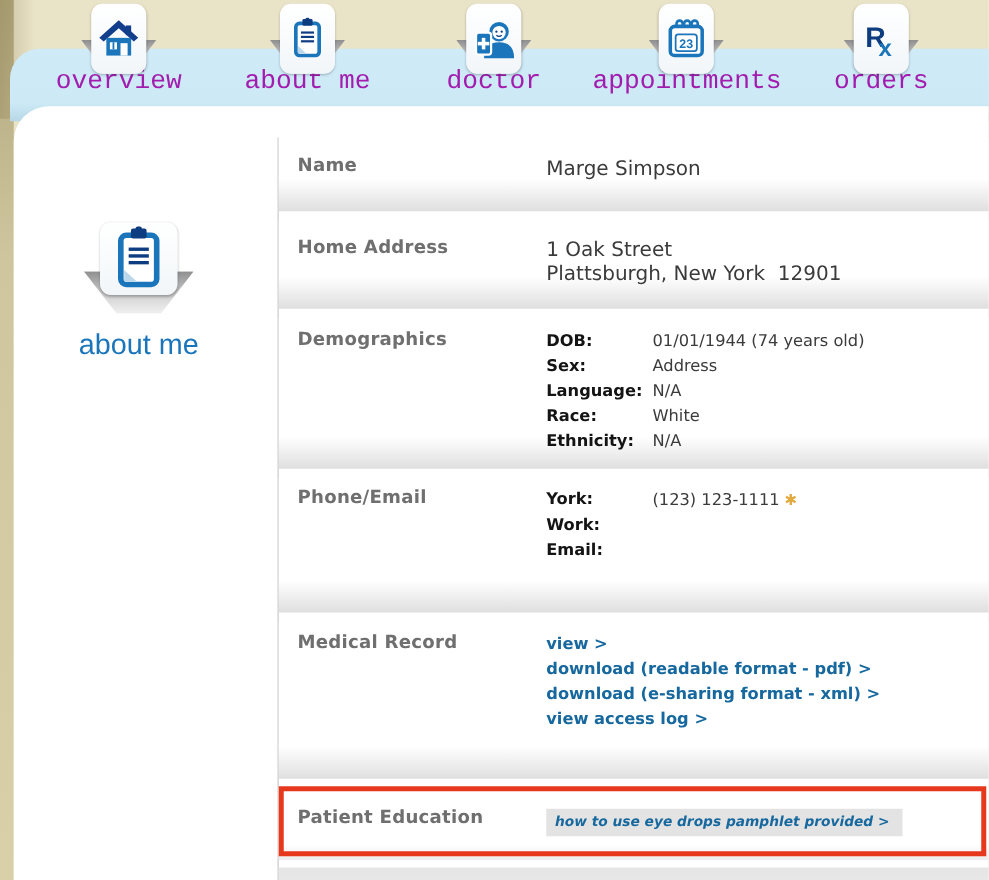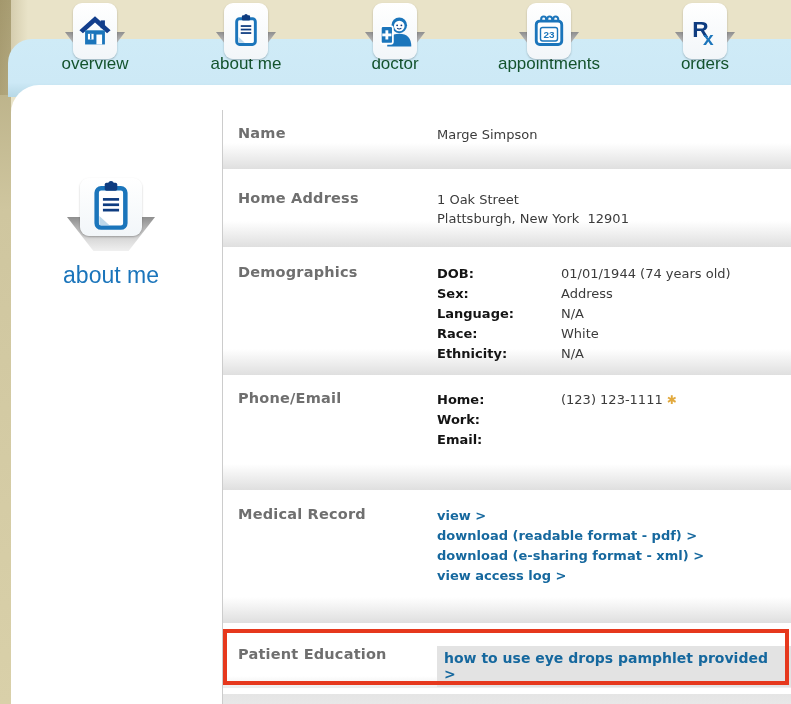--- a/index.html
+++ b/index.html
@@ -30,22 +30,22 @@
     position:absolute; left:11px; top:85px; width:780px; height:619px;
     background:#ffffff; border-radius:28px 0 0 0; z-index:2;
   }
   
   .nav-item {
     position:absolute; top:3px; width:150px; text-align:center; z-index:3;
     cursor:pointer;
   }
   .nav-label {
     display:block; margin-top:9px;
-    font-family:Liberation Sans, sans-serif;
-    font-size:17px; color:#14532d;
+    font-family:Liberation Mono, monospace;
+    font-size:21px; color:#a21caf;
   }
   .tile-wrap { position:relative; width:44px; height:42px; margin:0 auto; }
   .tile {
     position:relative; width:44px; height:56px;
     background:linear-gradient(to bottom,#ffffff,#f2f6f9);
     border-radius:9px; z-index:2;
     box-shadow:0 1px 2px rgba(0,0,0,.25);
     display:flex; align-items:center; justify-content:center;
   }
   .wings {
@@ -71,42 +71,43 @@
   }
   .row {
     display:grid; grid-template-columns:199px 1fr;
     padding-left:15px;
     background:linear-gradient(to bottom,#ffffff calc(100% - 26px),#dfdfdf 100%);
     margin-bottom:7px;
   }
   .row-label {
     font-size:14.5px; font-weight:bold; color:#6f6f6f; letter-spacing:.2px;
   }
-  .val { font-size:13px; color:#3b3b3b; line-height:19px; }
-  .kv { display:grid; grid-template-columns:85px 1fr; font-size:13px; line-height:20px;gap:39px; }
+  .val { font-size:16px; color:#3b3b3b; line-height:19px; }
+  .kv { display:grid; grid-template-columns:85px 1fr; font-size:13px; line-height:20px; }
   .kv .k { font-weight:bold; color:#141414; }
   .kv .v { color:#3b3b3b; }
   .pre { white-space:pre; }
   .row.name { min-height:59px; padding-top:15px; }
   .row.home { min-height:71px; padding-top:14px; }
   .row.demo { min-height:121px; padding-top:10px; }
   .row.phone { min-height:108px; padding-top:8px; }
   .row.medical { min-height:126px; padding-top:9px; }
   .row.pated { min-height:58px; padding-top:16px; margin-bottom:6px;
     background:linear-gradient(to bottom,#ffffff calc(100% - 12px),#ececec 100%); }
   .bottom-band { height:40px; background:linear-gradient(to bottom,#e5e5e5,#efefef); }
   .links a {
     display:block; font-size:13px; font-weight:bold; color:#16689e;
     line-height:20px; text-decoration:none; cursor:pointer;
   }
   .star { color:#e2a93d; font-size:12px; margin-left:4px; }
   .pe-link {
     display:inline-block; background:#e3e3e3; padding:4px 10px 5px 7px;
-    font-size:14px; font-weight:bold; color:#16689e; text-decoration:none;
+    font-size:11px; font-weight:bold; color:#16689e; text-decoration:none;
     cursor:pointer;
+    font-style:italic;
   }
   
   .annotation-box {
     position:absolute; left:223px; top:629px; width:566px; height:56px;
     border:4px solid #e6381d; z-index:9; pointer-events:none;
   }
   svg text { font-family:"Liberation Sans", sans-serif; font-weight:bold; }
 </style>
 </head>
 <body>
@@ -257,21 +258,21 @@
           <span class="k">Ethnicity:</span>
           <span class="v">N/A</span>
         </div>
     </div>
   </div>
 
   <div class="row phone">
     <div class="row-label">Phone/Email</div>
     <div>
       <div class="kv">
-          <span class="k">Home:</span>
+          <span class="k">York:</span>
           <span class="v"><span>(123) 123-1111</span><span class="star">✱</span></span>
         </div>
       <div class="kv">
           <span class="k">Work:</span>
           <span class="v"></span>
         </div>
       <div class="kv">
           <span class="k">Email:</span>
           <span class="v"></span>
         </div>

